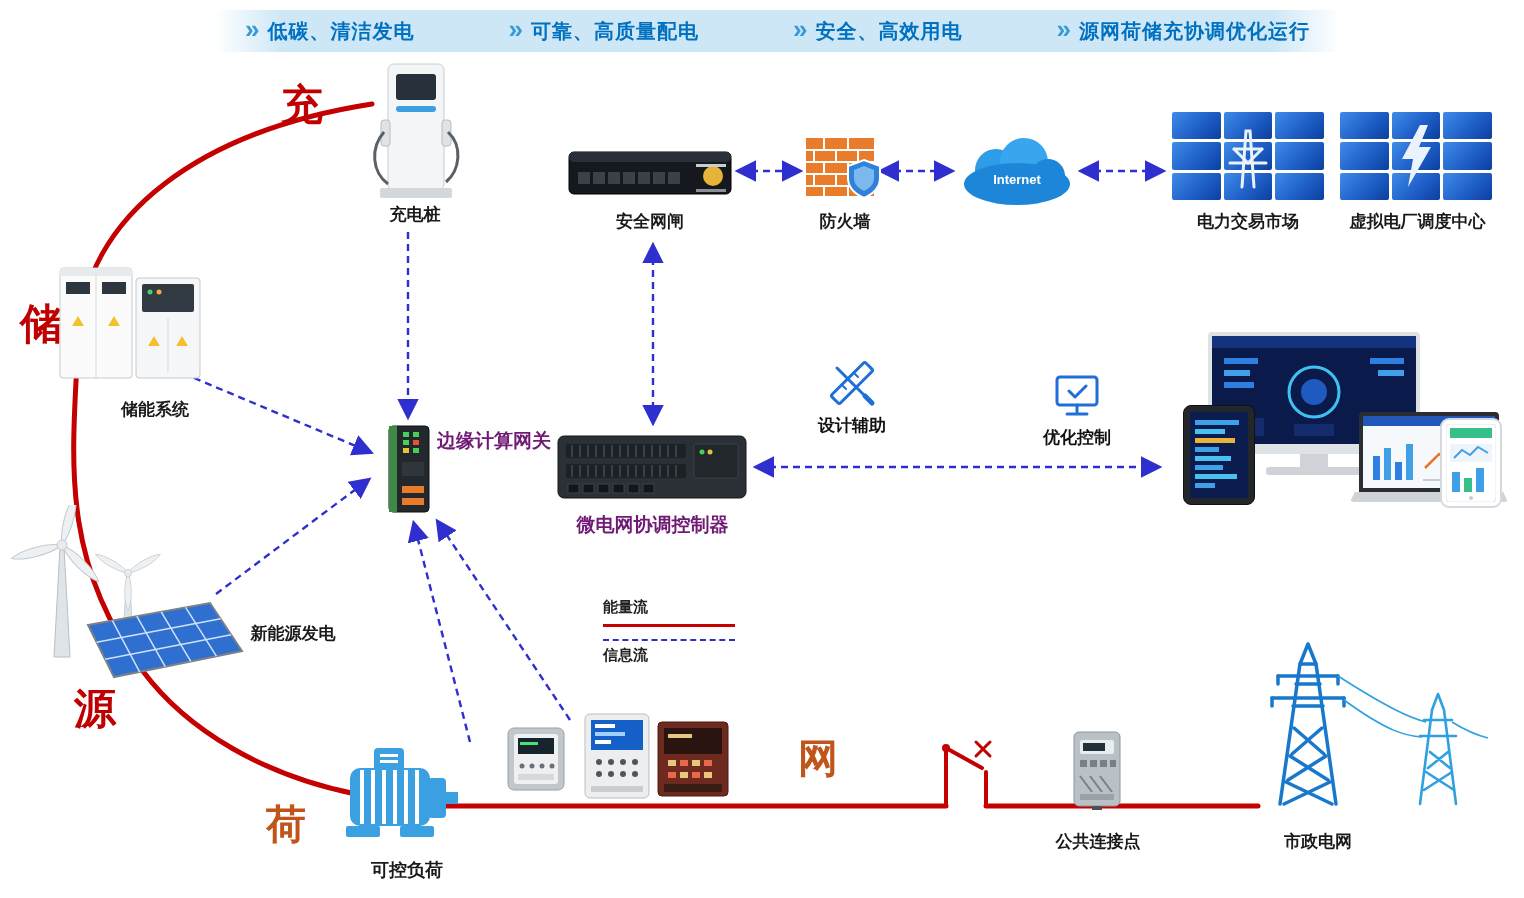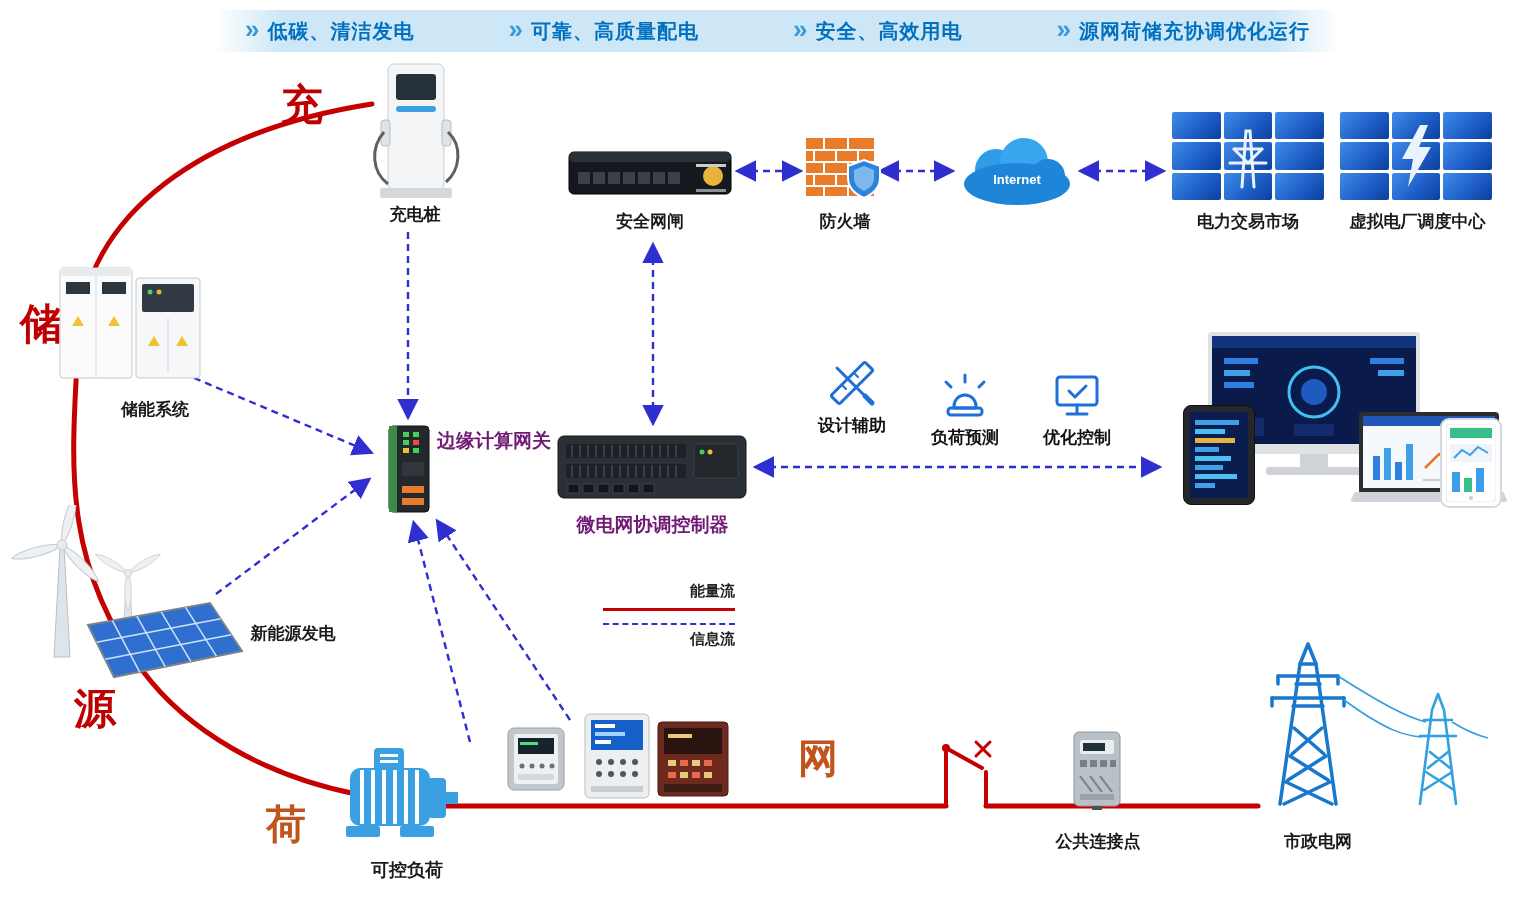--- a/index.html
+++ b/index.html
@@ -42,21 +42,21 @@
   
   .mon-bezel{border:4px solid #dfe2e5;border-bottom:10px solid #dfe2e5;background:#0a1a4a;border-radius:4px}
   .mon-neck{width:28px;height:13px;background:#cfd3d7;margin:0 auto}
   .mon-base{width:96px;height:8px;background:#cfd3d7;border-radius:3px;margin:0 auto}
   .tablet{border-radius:8px;background:#23262b;padding:6px;border:1px solid #111}
   .laptop-screen{border:4px solid #2a2e33;border-radius:4px 4px 0 0;background:#f6f9fc;margin:0 auto}
   .laptop-base{height:10px;background:#d0d4d9;border-radius:0 0 4px 4px;clip-path:polygon(3% 0,97% 0,100% 100%,0 100%)}
   .phone{border-radius:9px;background:#ffffff;border:2px solid #d5d9dd;padding:4px}
 
   
-  .legend{position:absolute;left:603px;top:582px;width:132px;text-align:right}
+  .legend{position:absolute;left:603px;top:598px;width:132px;text-align:left}
   .legend-label{font-size:15px;font-weight:600;color:#222}
   .legend-solid{height:3px;background:#c40000;margin:7px 0 12px}
   .legend-dashed{border-top:2px dashed #2f2fd0;margin:12px 0 5px}
 </style>
 </head>
 <body>
 
 <div class="canvas">
 
   <svg class="abs" style="left:0;top:0;z-index:1" width="1524" height="898" viewBox="0 0 1524 898">
@@ -262,30 +262,20 @@
     <svg width="54" height="54" viewBox="0 0 54 54">
       <g fill="none" stroke="#1e6fd8" stroke-width="3" stroke-linecap="round" stroke-linejoin="round">
         <rect x="3" y="21" width="48" height="12" rx="2" transform="rotate(-45 27 27)"></rect>
         <path d="M18 30 l3 3 M24 24 l3 3 M30 18 l3 3" stroke-width="2"></path>
         <path d="M12 12 L38 38"></path>
         <path d="M40 40 l7 7" stroke-width="5"></path>
       </g>
     </svg>
     <div class="feature-label">设计辅助</div>
   </div>
-  <div class="feature" style="left:910px;top:368px;z-index:2">
-    <svg width="54" height="54" viewBox="0 0 54 54">
-      <g fill="none" stroke="#1e6fd8" stroke-width="3" stroke-linecap="round" stroke-linejoin="round">
-        <path d="M16 38 a11 11 0 0 1 22 0 v2 h-22 z"></path>
-        <rect x="10" y="40" width="34" height="7" rx="3"></rect>
-        <path d="M27 14 v-7 M13 19 l-5 -5 M41 19 l5 -5"></path>
-      </g>
-    </svg>
-    <div class="feature-label">负荷预测</div>
-  </div>
   <div class="feature" style="left:1022px;top:368px;z-index:2">
     <svg width="54" height="54" viewBox="0 0 54 54">
       <g fill="none" stroke="#1e6fd8" stroke-width="3" stroke-linecap="round" stroke-linejoin="round">
         <rect x="7" y="9" width="40" height="28" rx="3"></rect>
         <path d="M19 23 l6 6 l11 -11"></path>
         <path d="M27 37 v7 M17 46 h20"></path>
       </g>
     </svg>
     <div class="feature-label">优化控制</div>
   </div>

